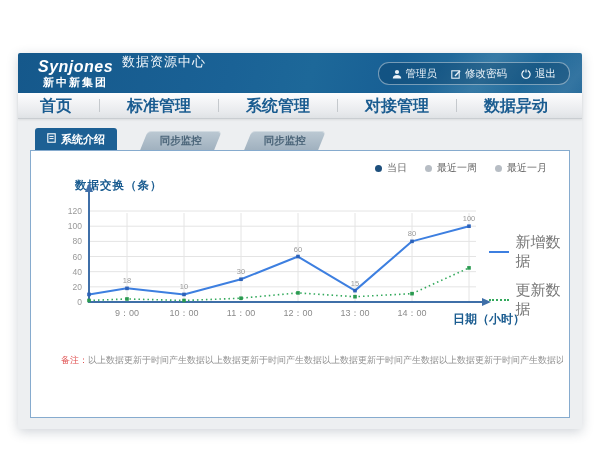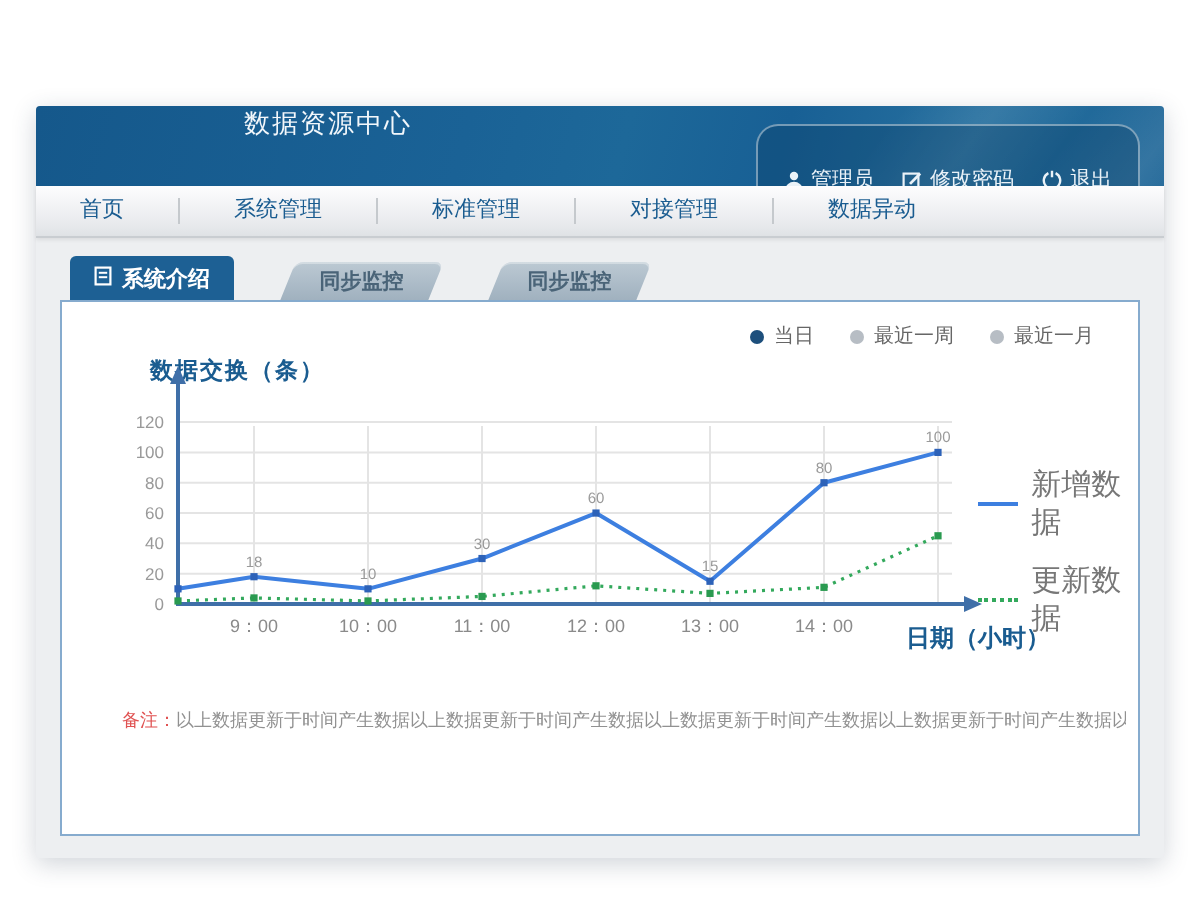--- a/index.html
+++ b/index.html
@@ -21,34 +21,34 @@
     content:"";position:absolute;right:-40px;top:-30px;width:260px;height:120px;
     background:linear-gradient(115deg,rgba(255,255,255,0) 30%,rgba(255,255,255,.08) 45%,rgba(255,255,255,0) 60%,rgba(255,255,255,.10) 75%,rgba(255,255,255,0) 90%);
     transform:skewX(-18deg);pointer-events:none;
   }
   .logo{position:absolute;left:20px;top:5px;color:#fff;text-align:center;line-height:1.1;}
   .logo .l1{font-size:16px;font-weight:bold;letter-spacing:.5px;font-style:italic;}
   .logo .l2{font-size:11px;font-weight:bold;letter-spacing:2px;}
   .app-title{position:absolute;left:104px;top:0;color:#f2f7fb;font-size:13px;letter-spacing:1px;}
   .user-pill{
     position:absolute;right:12px;top:9px;height:21px;display:flex;align-items:center;gap:14px;
-    padding:16px 13px;border:1px solid rgba(255,255,255,.42);border-radius:11px;
+    padding:0 13px;border:1px solid rgba(255,255,255,.42);border-radius:11px;
     background:rgba(8,52,90,.30);color:#eaf2f8;font-size:10.5px;z-index:2;
   }
   .user-pill .itm{display:flex;align-items:center;gap:4px;cursor:pointer;white-space:nowrap;}
   .user-pill svg{display:block;}
   
   .navbar{
     height:25px;display:flex;align-items:center;
     background:linear-gradient(#fdfdfe,#e7e9ec 80%,#dfe2e5);
     border-bottom:1px solid #c9cdd1;box-shadow:0 1px 2px rgba(0,0,0,.08);
     position:relative;z-index:1;
   }
   .nav-item{
-    padding:0 27px;font-size:11px;font-weight:normal;color:#1a5c90;cursor:pointer;
+    padding:0 27px;font-size:16px;font-weight:bold;color:#1a5c90;cursor:pointer;
     border-right:1px solid #c5c9cd;line-height:13px;
   }
   .nav-item:first-child{padding-left:22px;}
   .nav-item:last-child{border-right:none;}
   
   .content{position:relative;height:310px;background:#edeff1;border-radius:0 0 2px 2px;}
   .tabs{position:absolute;left:17px;top:9px;display:flex;align-items:flex-end;z-index:3;gap:36px;}
   .tab{cursor:pointer;white-space:nowrap;}
   .tab.active{
     height:22px;background:#1d6094;color:#fff;font-size:11px;font-weight:bold;
@@ -87,20 +87,24 @@
     white-space:nowrap;overflow:hidden;letter-spacing:0;
   }
   .note .pre{color:#e05252;}
 </style>
 </head>
 <body>
 
 <div class="frame">
 
   <div class="header">
+    <div class="logo">
+      <div class="l1">Synjones</div>
+      <div class="l2">新中新集团</div>
+    </div>
     <div class="app-title">数据资源中心</div>
     <div class="user-pill">
       <span class="itm">
         <span>
           <svg width="10" height="10" viewBox="0 0 10 10">
               <circle cx="5" cy="3" r="2.1" fill="#eaf2f8"></circle>
               <path d="M0.8 9.5 a4.2 3.6 0 0 1 8.4 0 z" fill="#eaf2f8"></path>
             </svg>
         </span>
         <span>管理员</span>
@@ -121,22 +125,22 @@
               <line x1="5" y1="0.4" x2="5" y2="3.6" stroke="#eaf2f8" stroke-width="1.2"></line>
             </svg>
         </span>
         <span>退出</span>
       </span>
     </div>
   </div>
 
   <div class="navbar">
     <div class="nav-item">首页</div>
+    <div class="nav-item">标准管理</div>
     <div class="nav-item">系统管理</div>
-    <div class="nav-item">标准管理</div>
     <div class="nav-item">对接管理</div>
     <div class="nav-item">数据异动</div>
   </div>
 
   <div class="content">
 
     <div class="tabs">
       <div class="tab active">
         <span>
           <svg width="9" height="10" viewBox="0 0 9 10">

